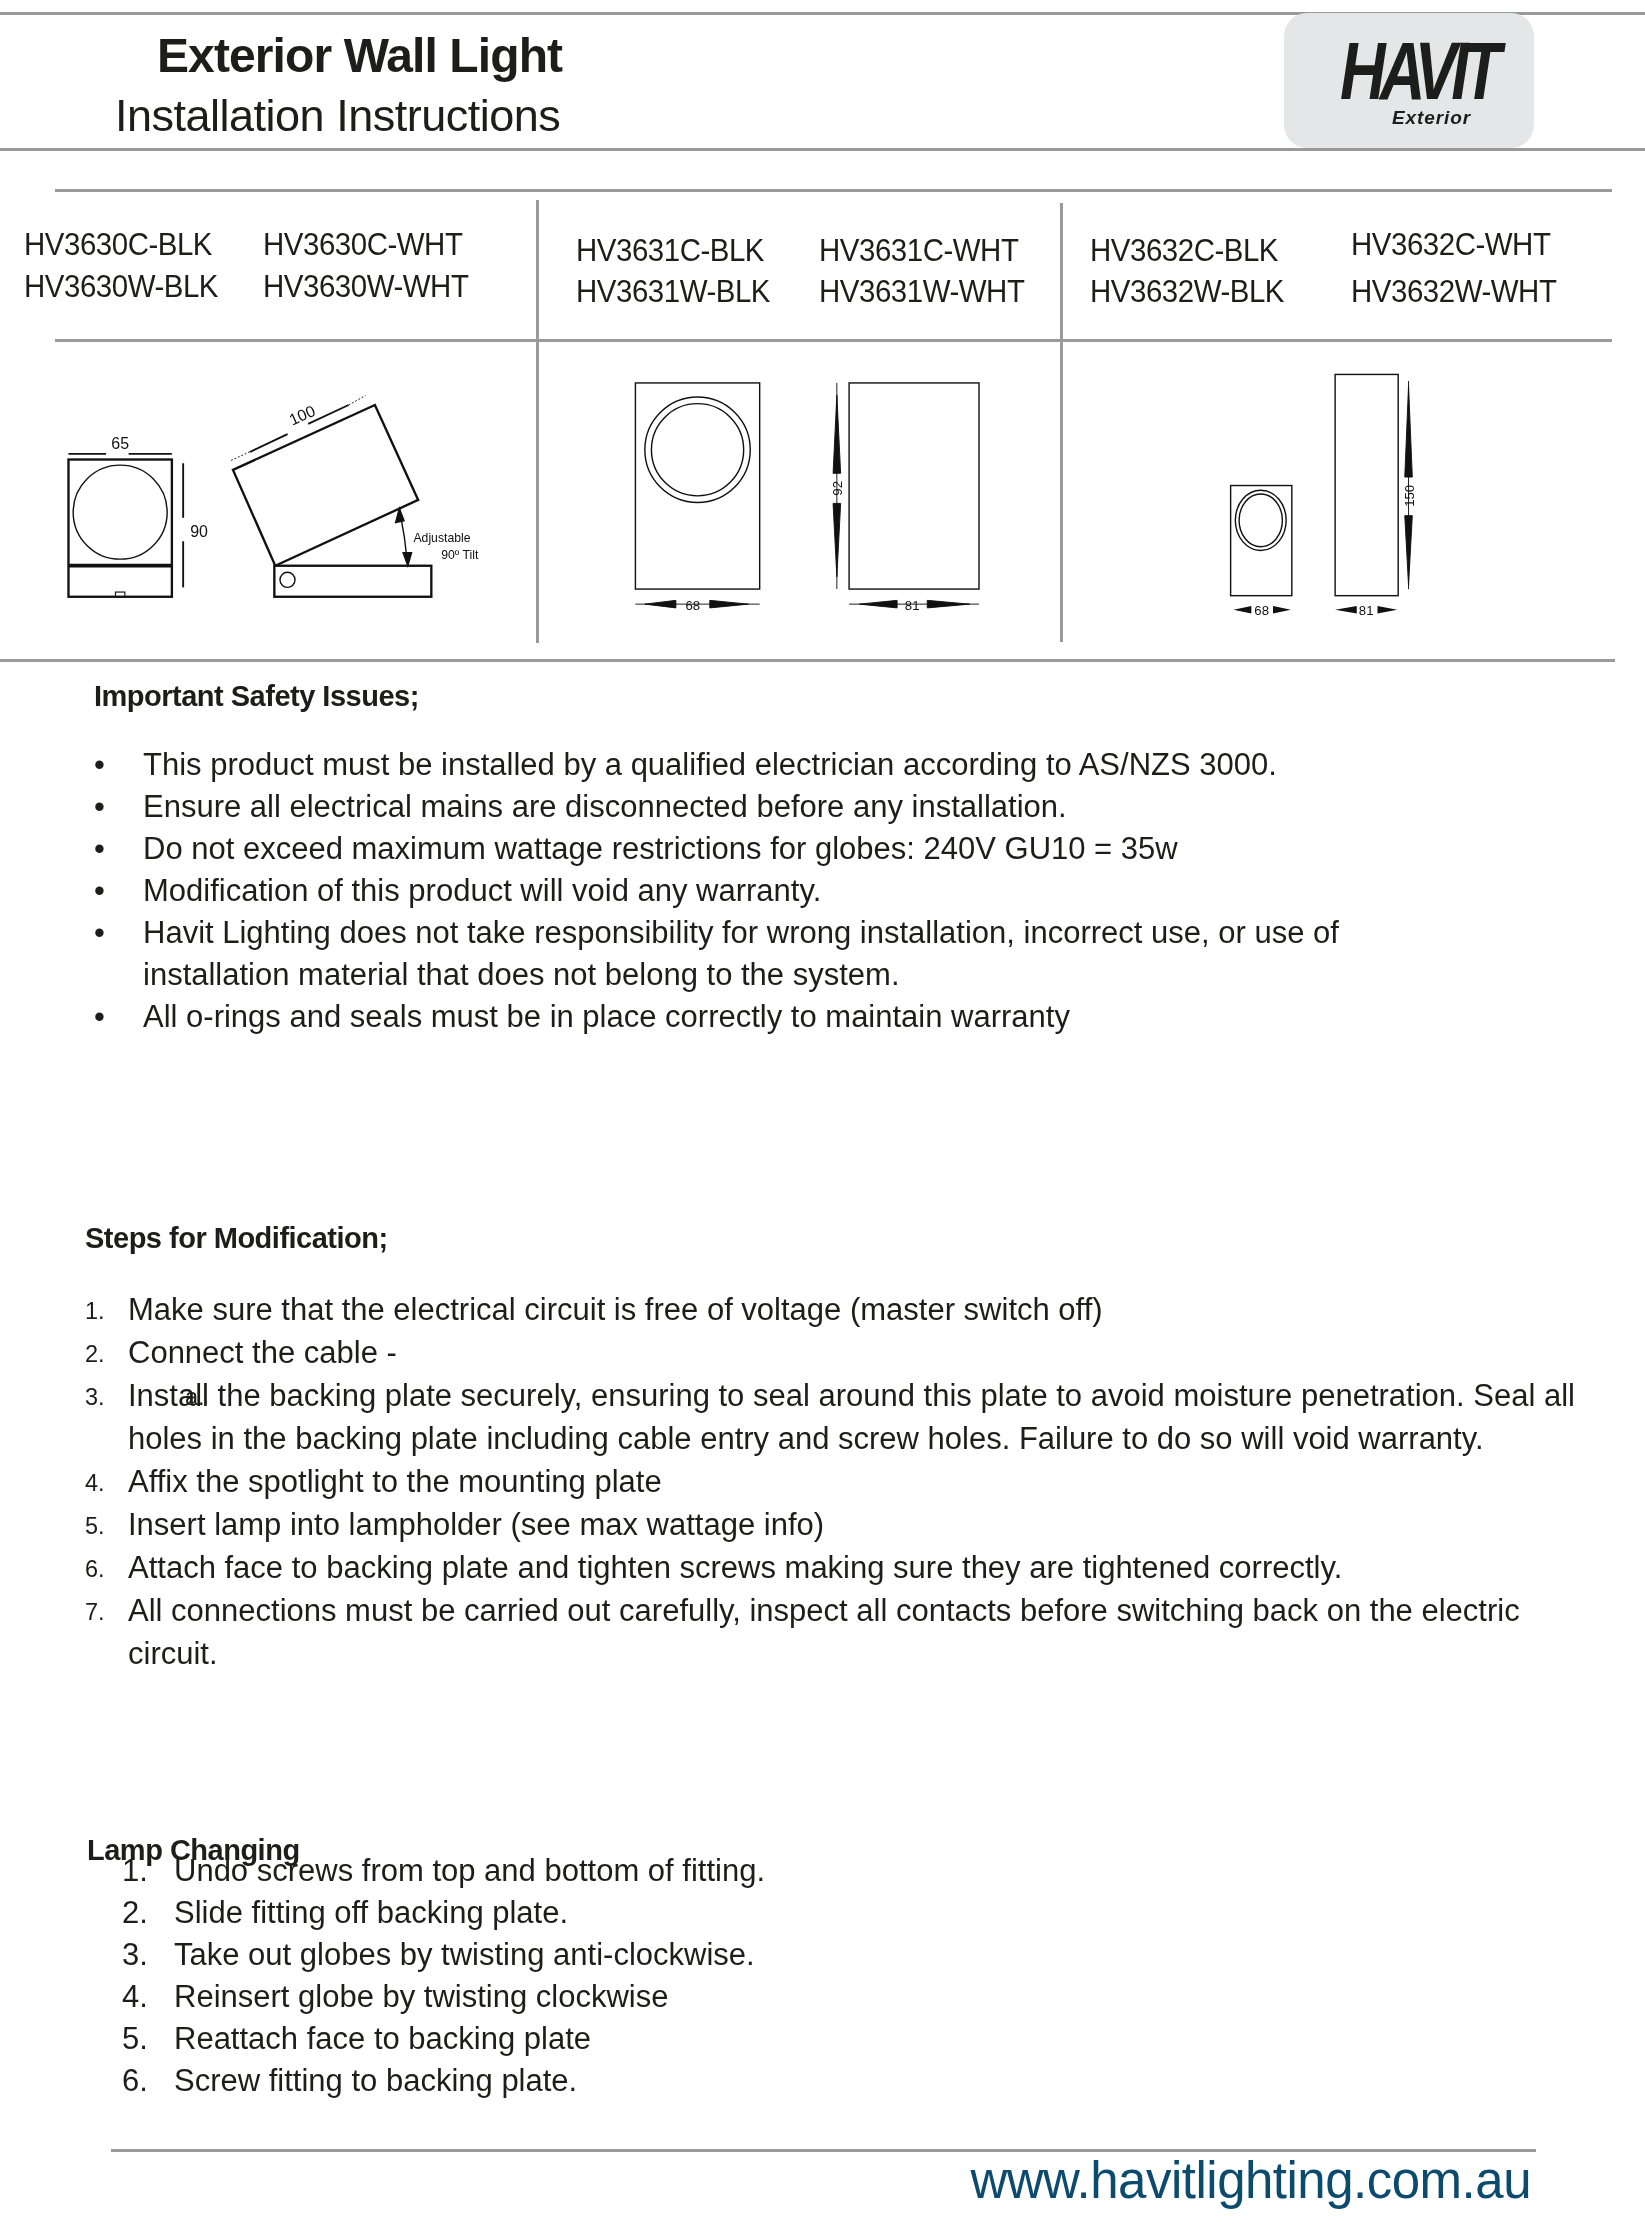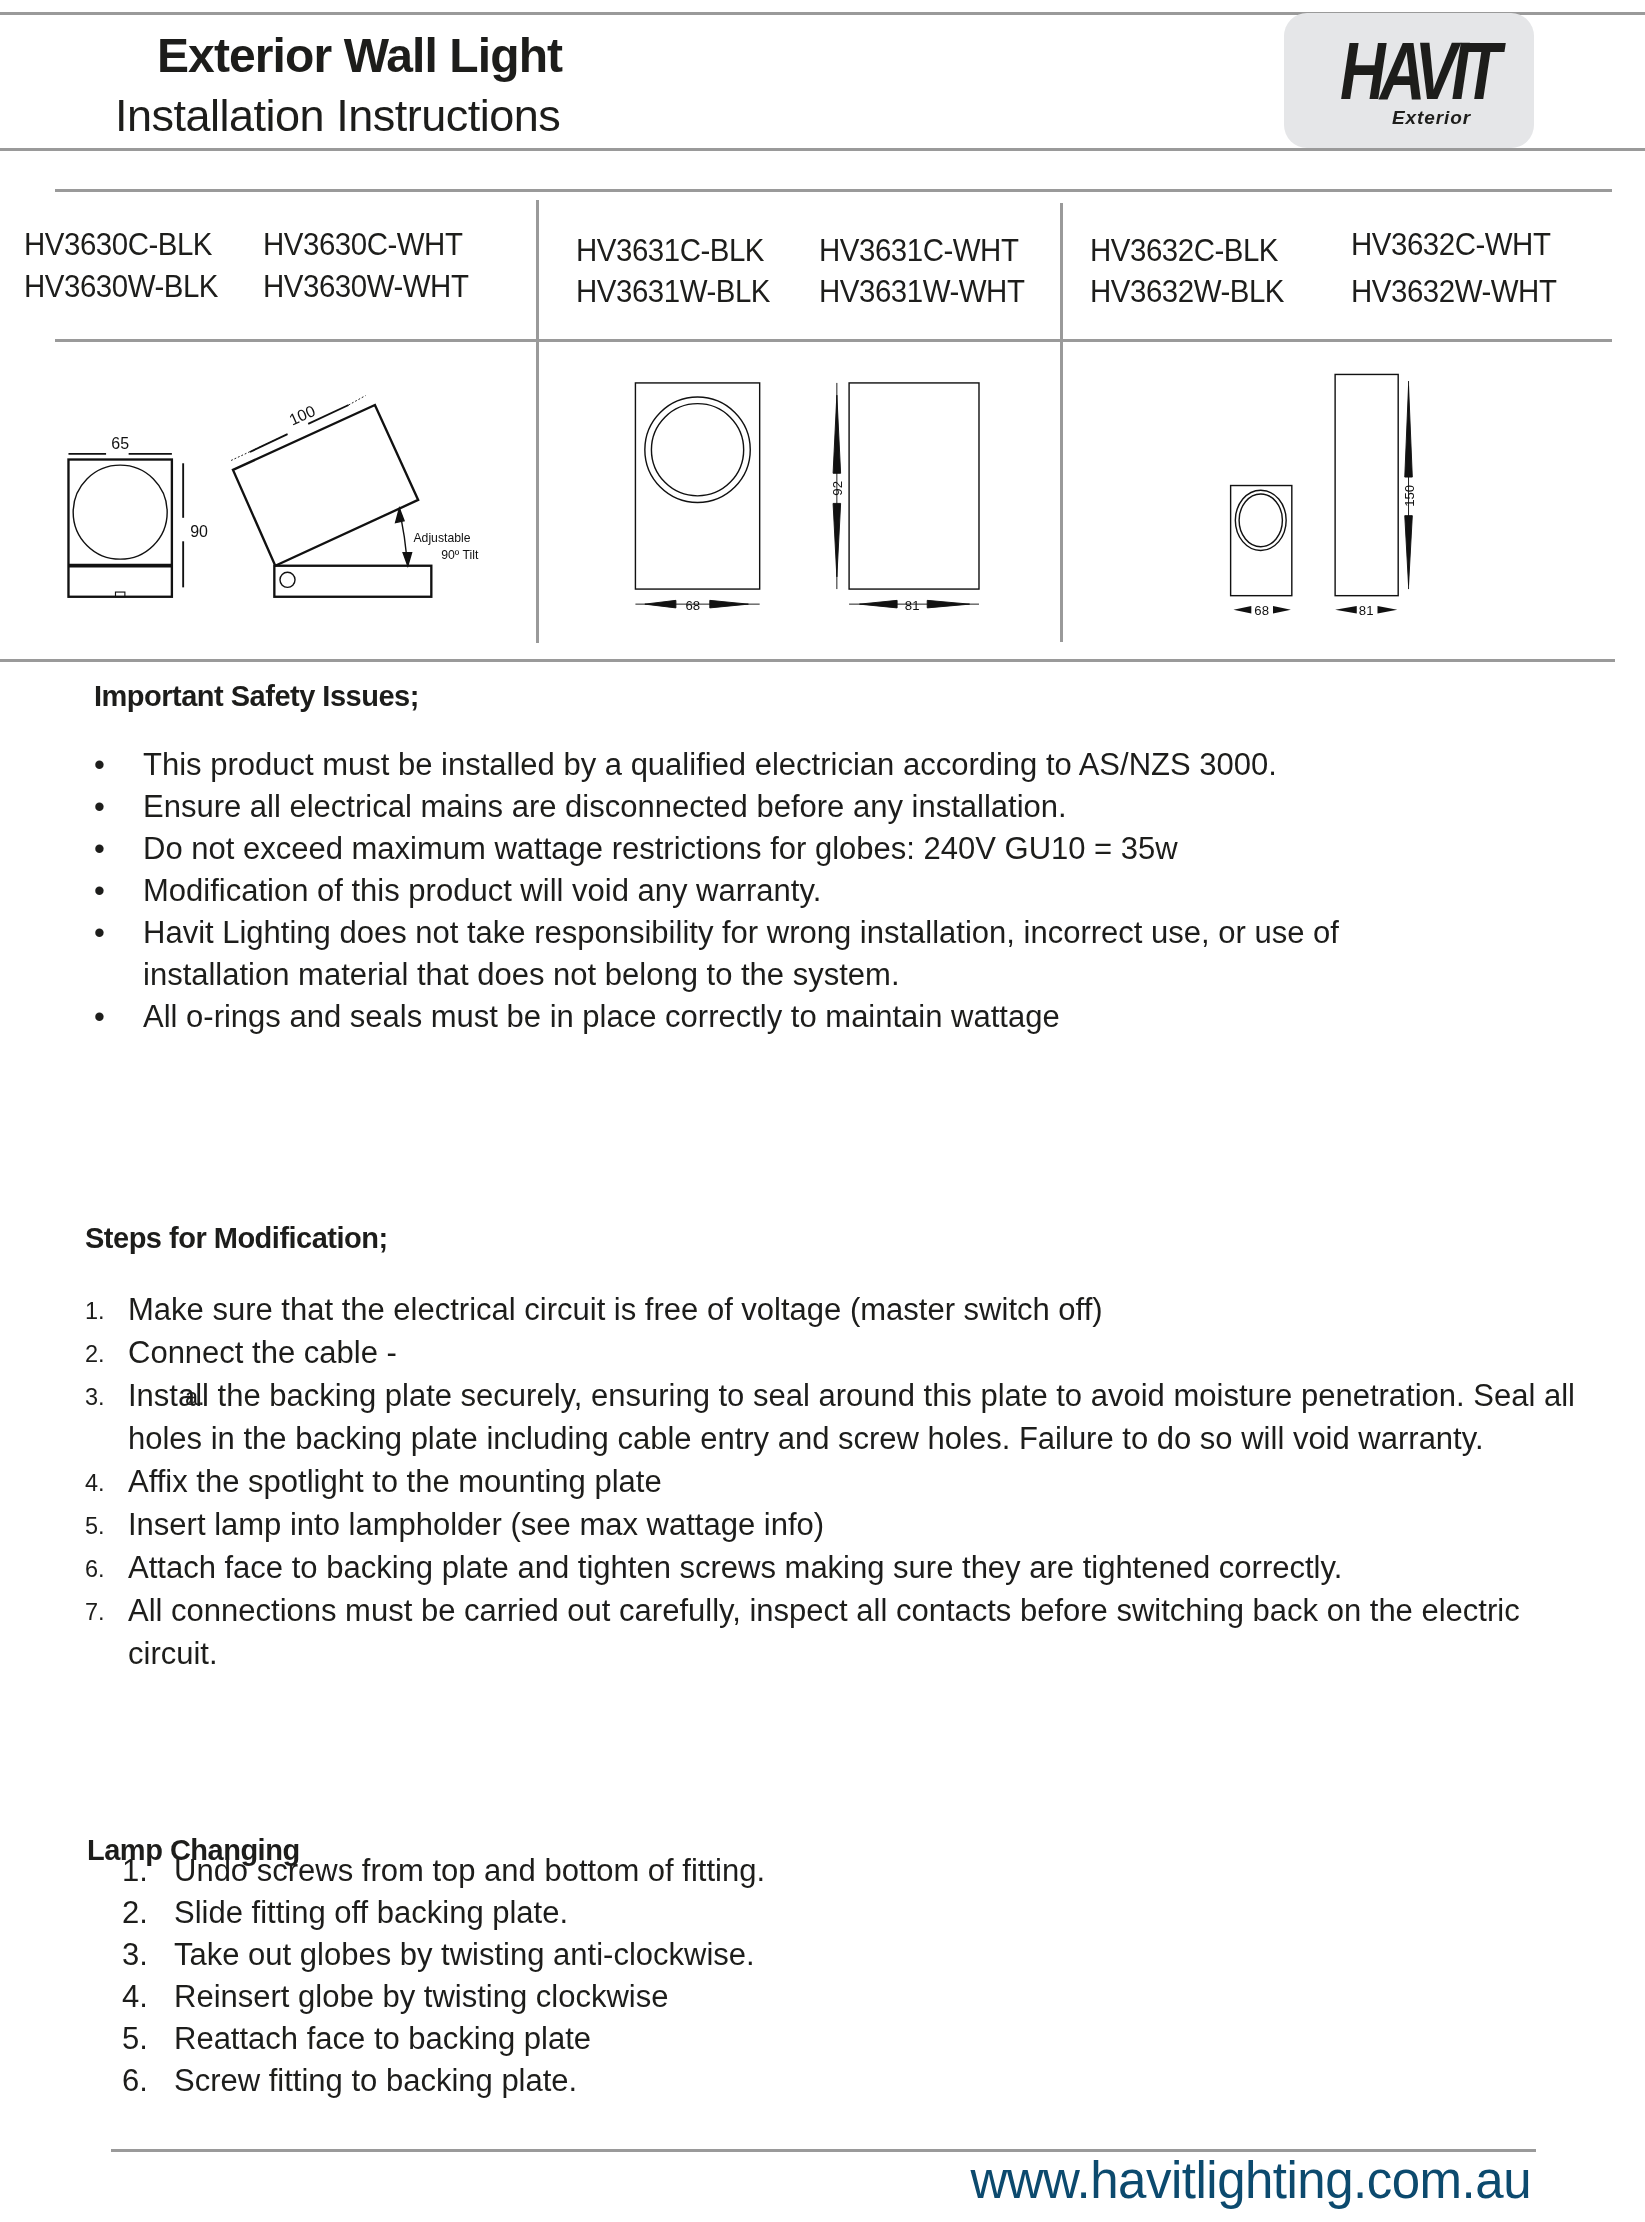--- a/index.html
+++ b/index.html
@@ -169,21 +169,21 @@
   <text x="321" y="284" font-size="14" text-anchor="middle" fill="#111">81</text>
 </svg>
 
 <div class="heading" style="left:94px;top:680px;">Important Safety Issues;</div>
 <ul class="bullets">
   <li><span class="dot">•</span><span>This product must be installed by a qualified electrician according  to  AS/NZS  3000.</span></li>
   <li><span class="dot">•</span><span>Ensure  all  electrical  mains  are disconnected  before  any  installation.</span></li>
   <li><span class="dot">•</span><span>Do  not  exceed  maximum  wattage restrictions for  globes:  240V  GU10  = 35w</span></li>
   <li><span class="dot">•</span><span>Modification  of  this  product  will  void  any  warranty.</span></li>
   <li style="width:1337px;"><span class="dot">•</span><span>Havit Lighting does not take responsibility for wrong installation, incorrect use, or use of installation material that does not belong to the system.</span></li>
-  <li><span class="dot">•</span><span>All o-rings and seals must be in place correctly to maintain wattage</span></li>
+  <li><span class="dot">•</span><span>All o-rings and seals must be in place correctly to maintain warranty</span></li>
 </ul>
 
 <div class="heading" style="left:85px;top:1222px;">Steps for Modification;</div>
 <ul class="steps">
   <li><span class="num">1.</span><span>Make sure that the electrical circuit is free of voltage (master switch off)</span></li>
   <li><span class="num">2.</span><span>Connect the cable -</span></li>
   <li class="sub"><span class="num">a.</span></li>
   <li style="width:1488px;"><span class="num">3.</span><span>Install the backing plate securely, ensuring to seal around this plate to avoid moisture penetration. Seal all holes in the backing plate including cable entry and screw holes. Failure to do so will void warranty.</span></li>
   <li><span class="num">4.</span><span>Affix the spotlight to the mounting plate</span></li>
   <li><span class="num">5.</span><span>Insert lamp into lampholder (see max wattage info)</span></li>

